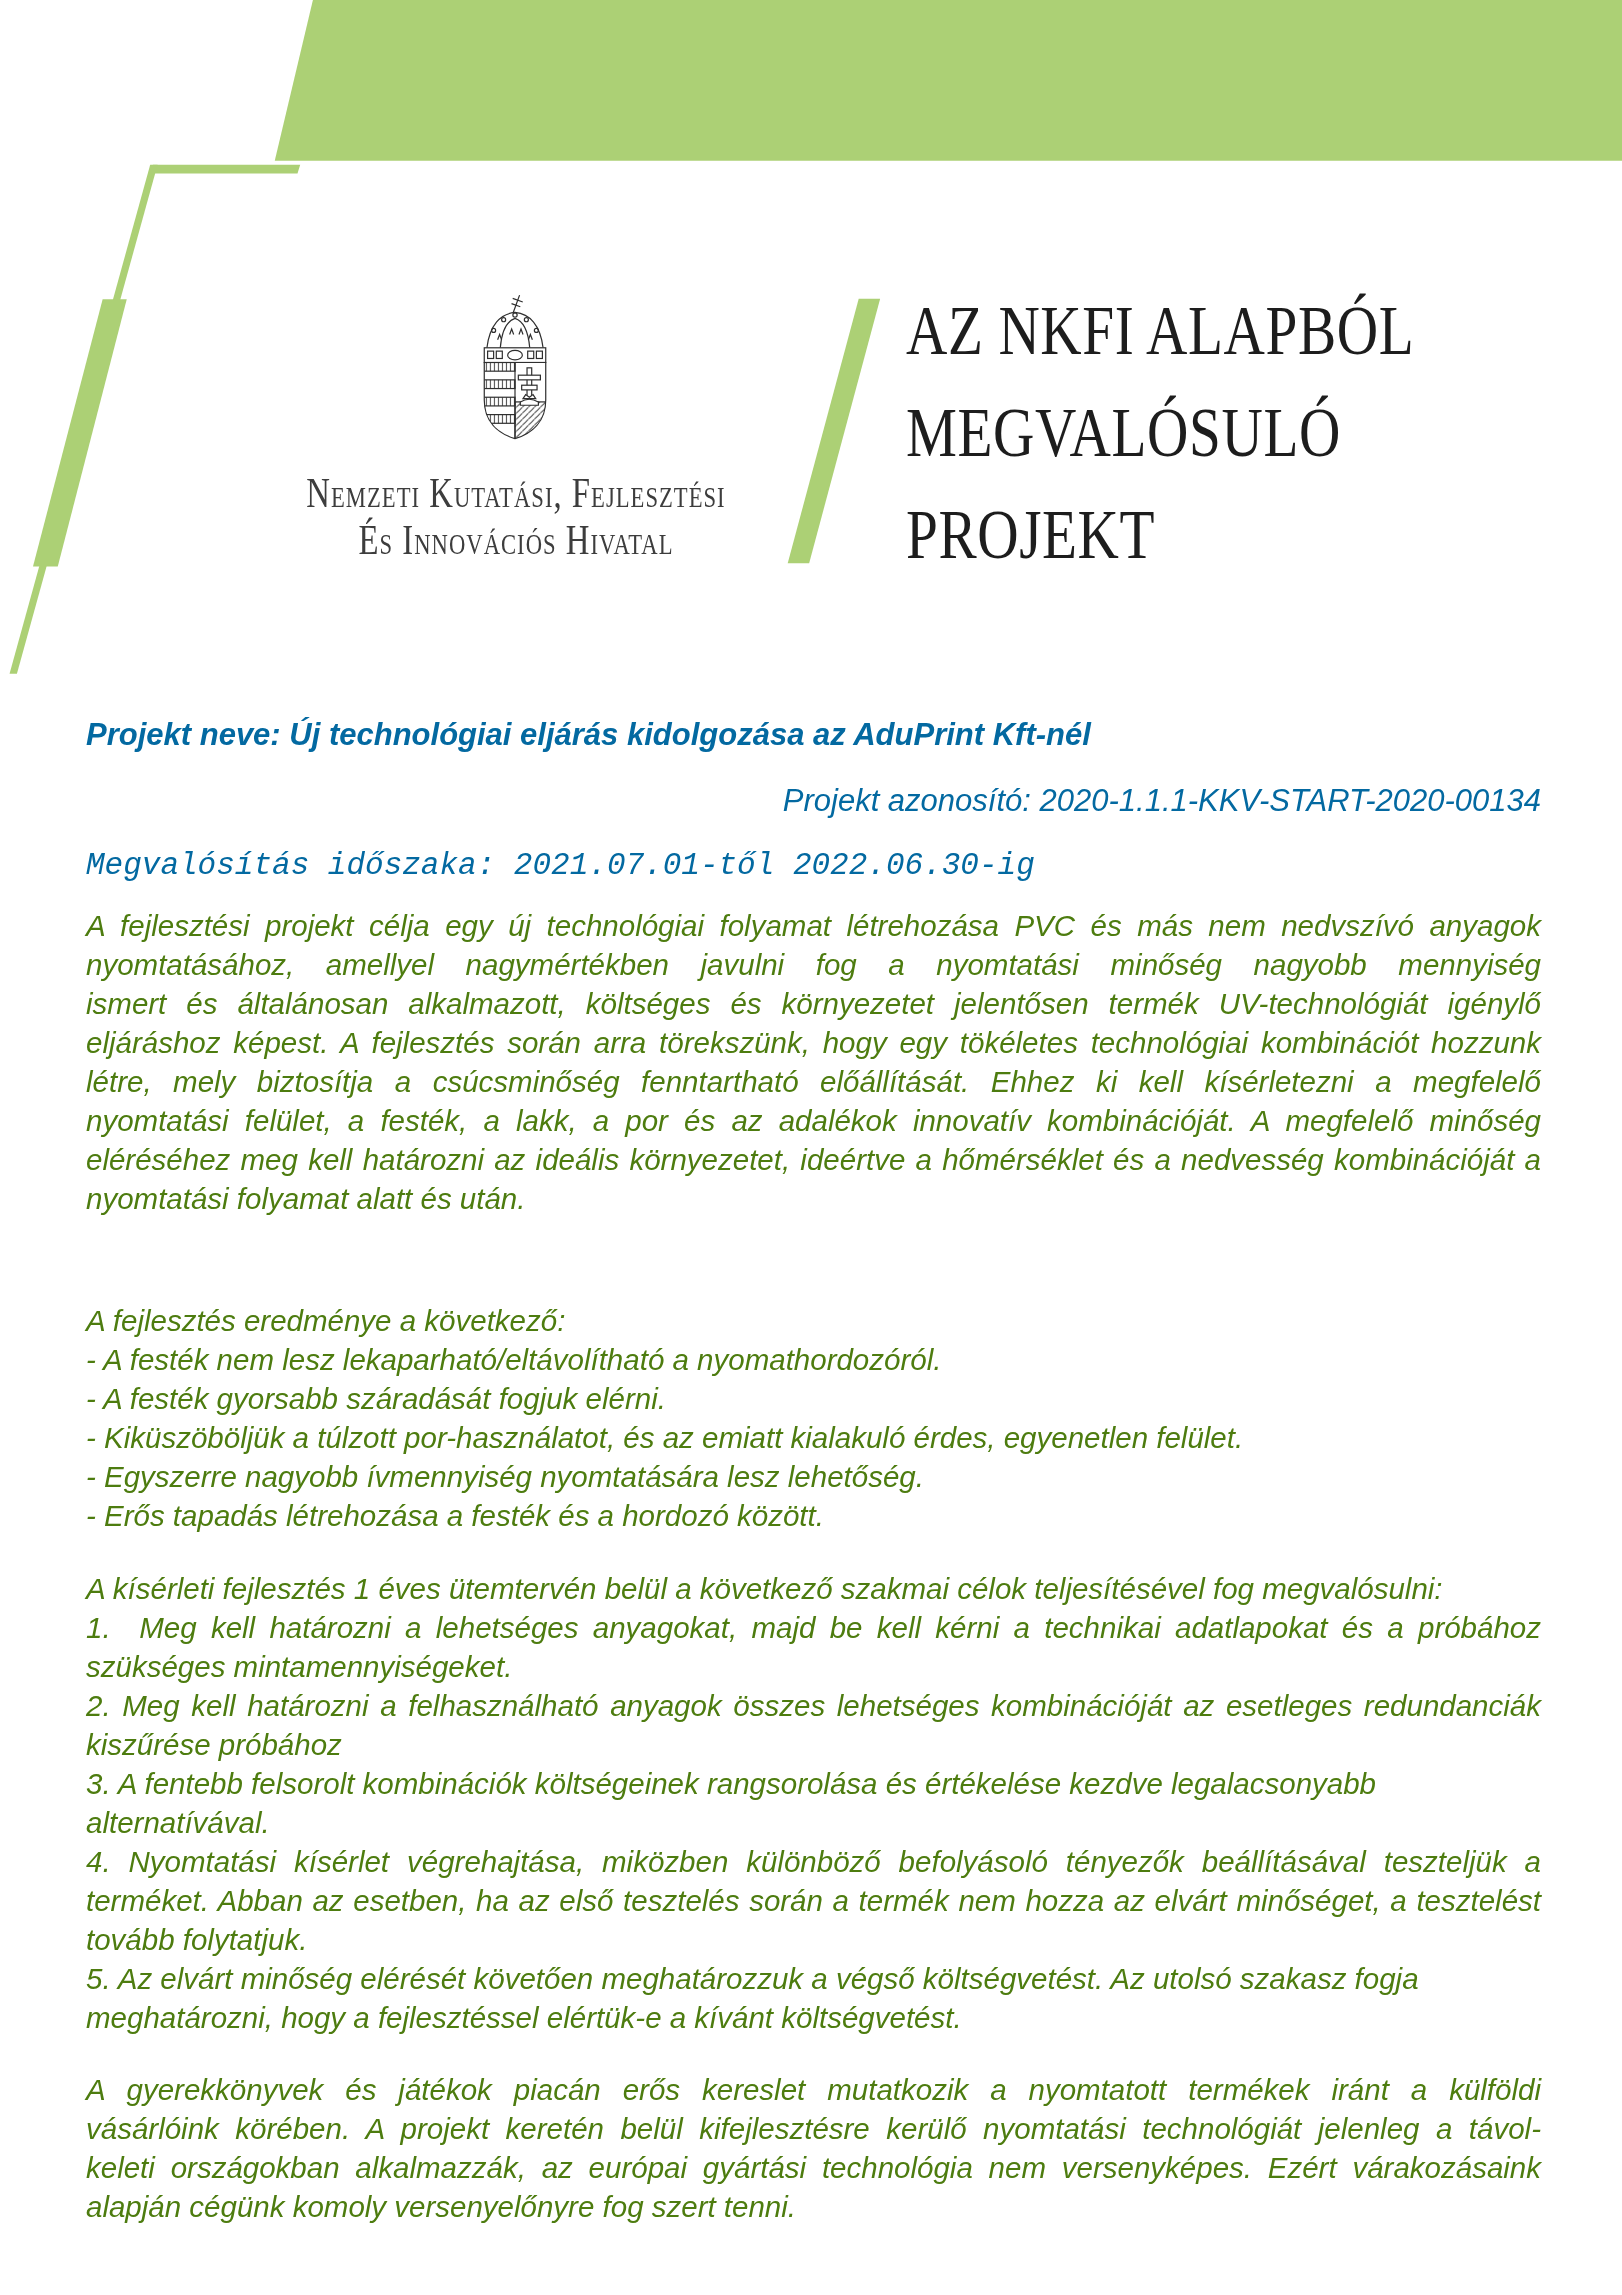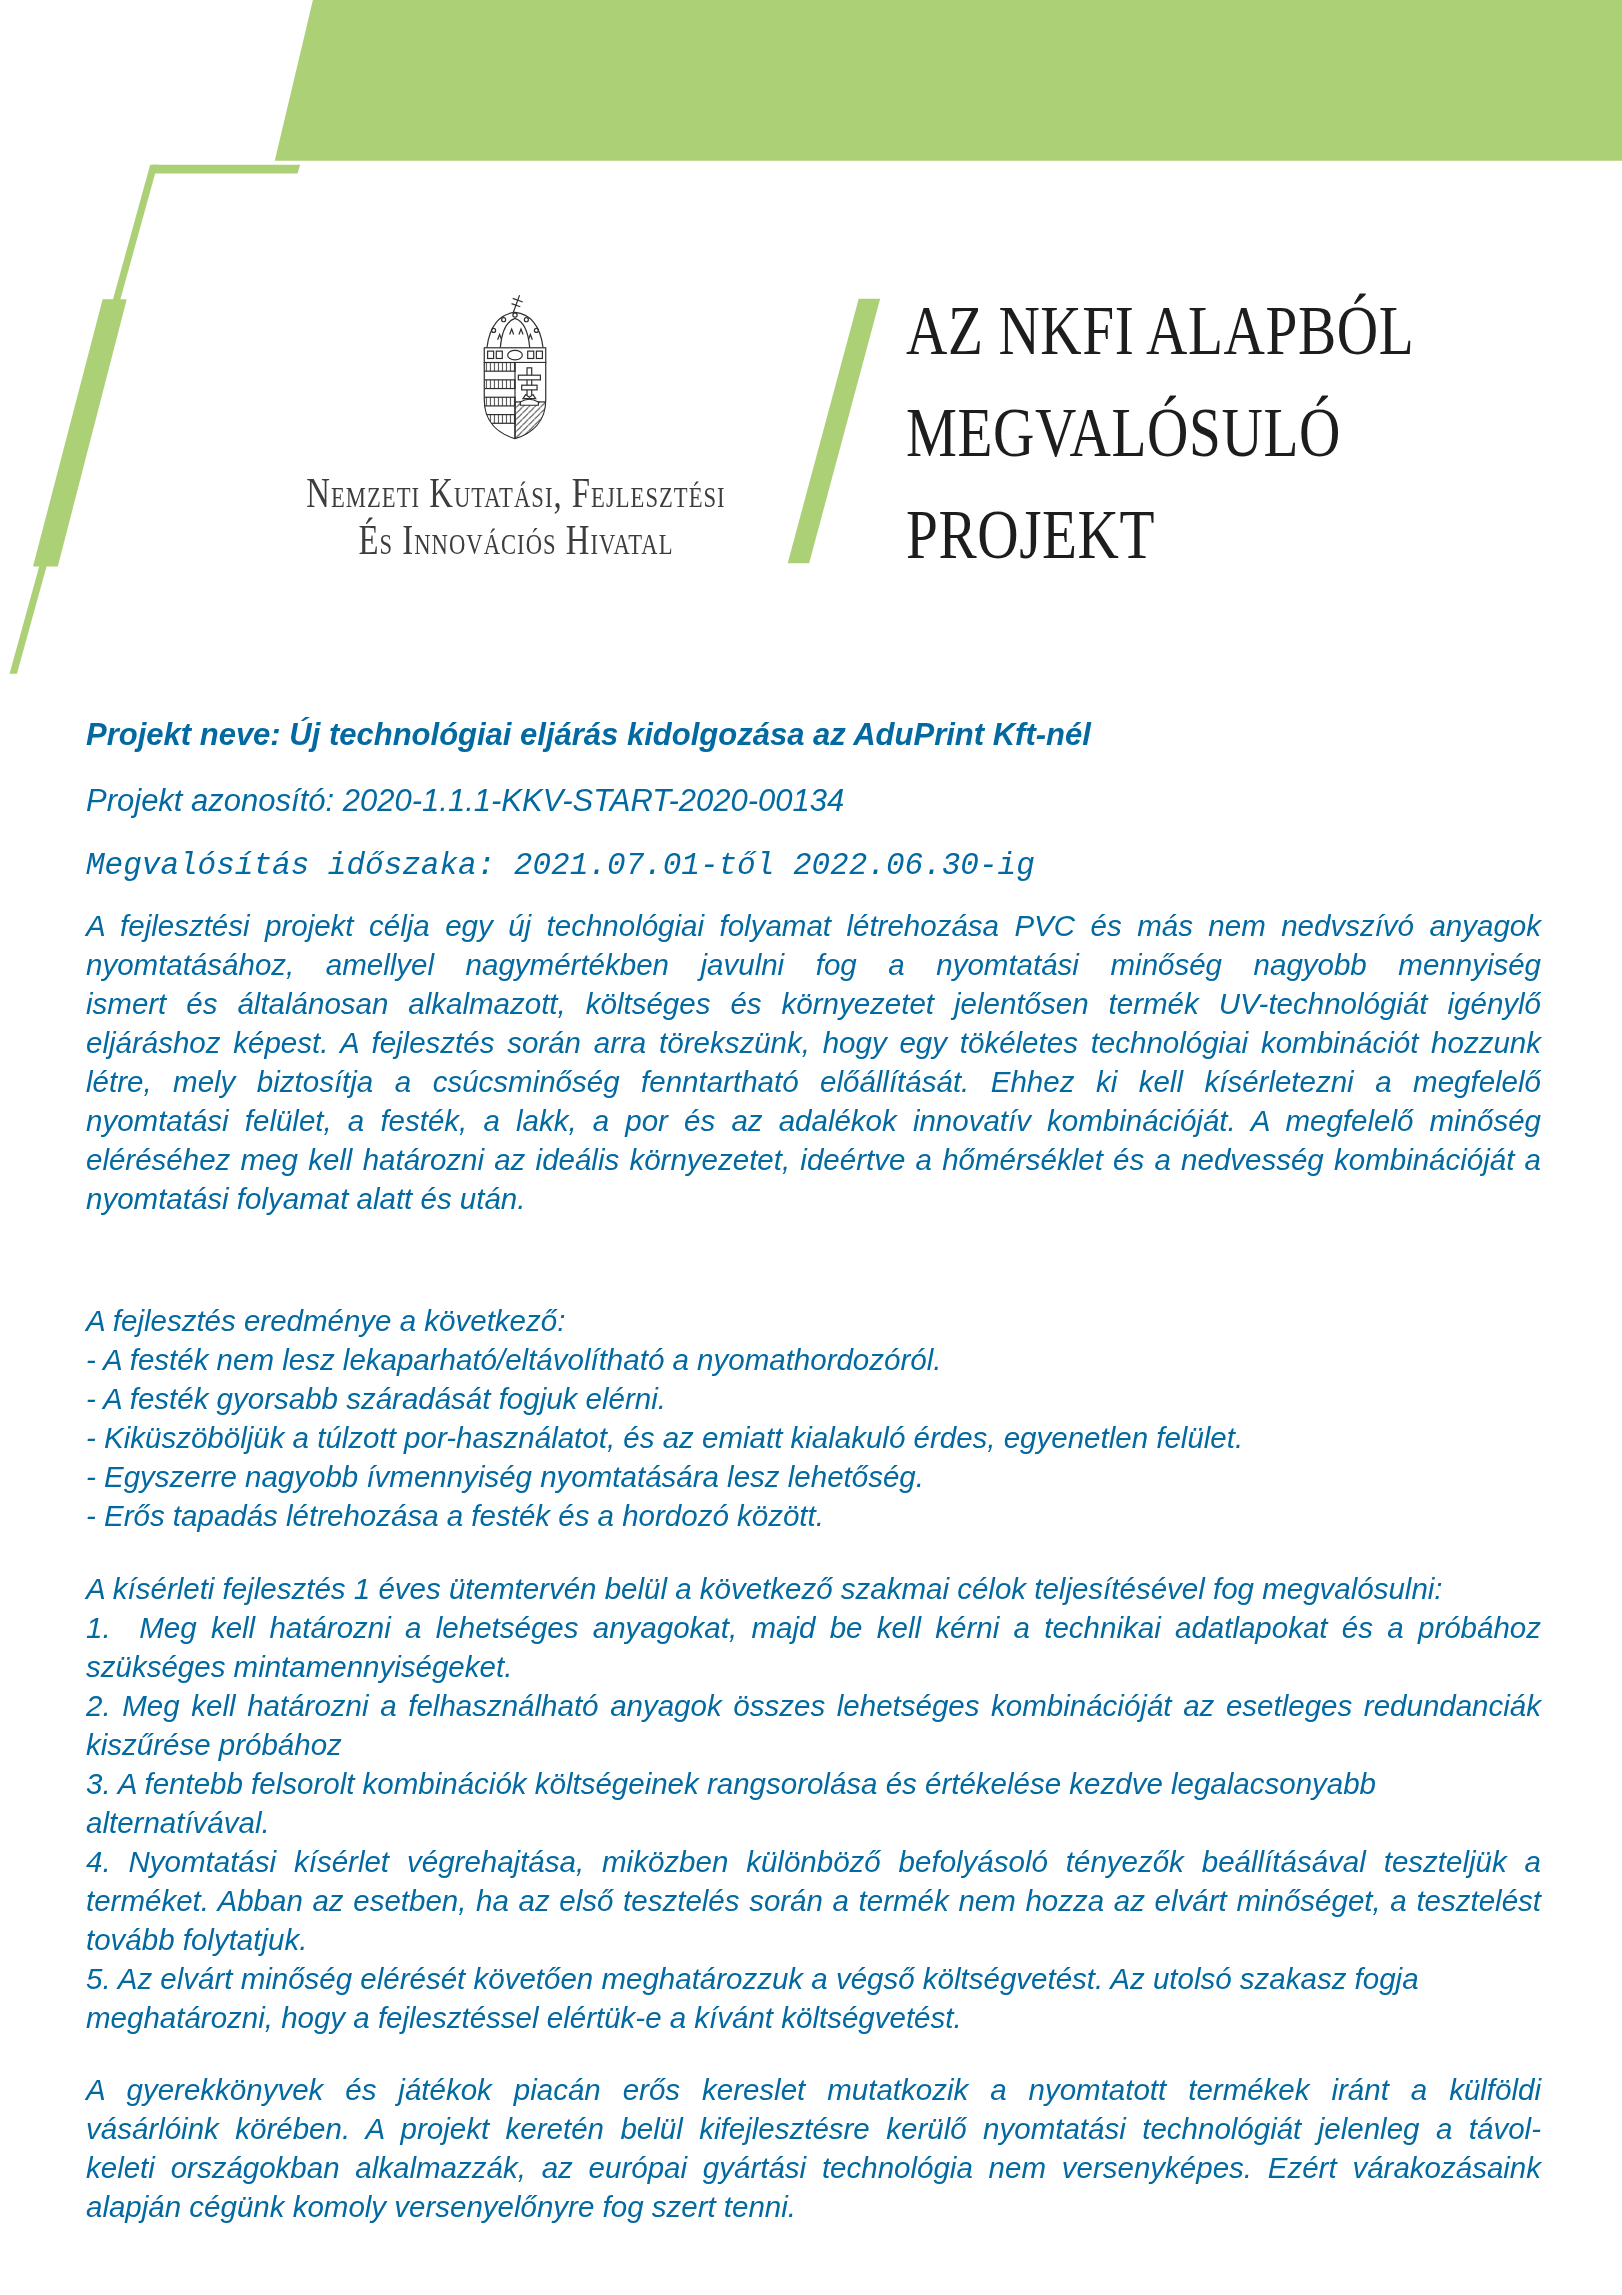--- a/index.html
+++ b/index.html
@@ -25,26 +25,26 @@
     font-family:"Liberation Serif","DejaVu Serif",serif;font-size:69px;line-height:102px;
     color:#1d1d1d;letter-spacing:0.7px;white-space:nowrap;
     transform:scaleX(.83);transform-origin:left top;
   }
   
   .h{
     position:absolute;left:86px;width:1455px;font-style:italic;
     font-size:31px;line-height:38px;color:#0369a1;white-space:nowrap;
   }
   .h1{top:716px;font-weight:bold;}
-  .h2{top:782px;}
+  .h2{top:782px;text-align:right;}
   .h3{top:847px;font-family:Liberation Mono, monospace;}
   
   .para{
     position:absolute;left:86px;width:1455px;font-style:italic;
-    font-size:29.5px;line-height:39px;color:#0369a1;
+    font-size:29.5px;line-height:39px;color:#4d7c0f;
   }
   .p0{top:906px}.p1{top:1301px}.p2{top:1569px}.p3{top:2070px}
   .bline{text-align:left;}
   .bline.just{text-align:justify;text-align-last:justify;}
 </style>
 </head>
 <body>
 
 <div class="page">
 

